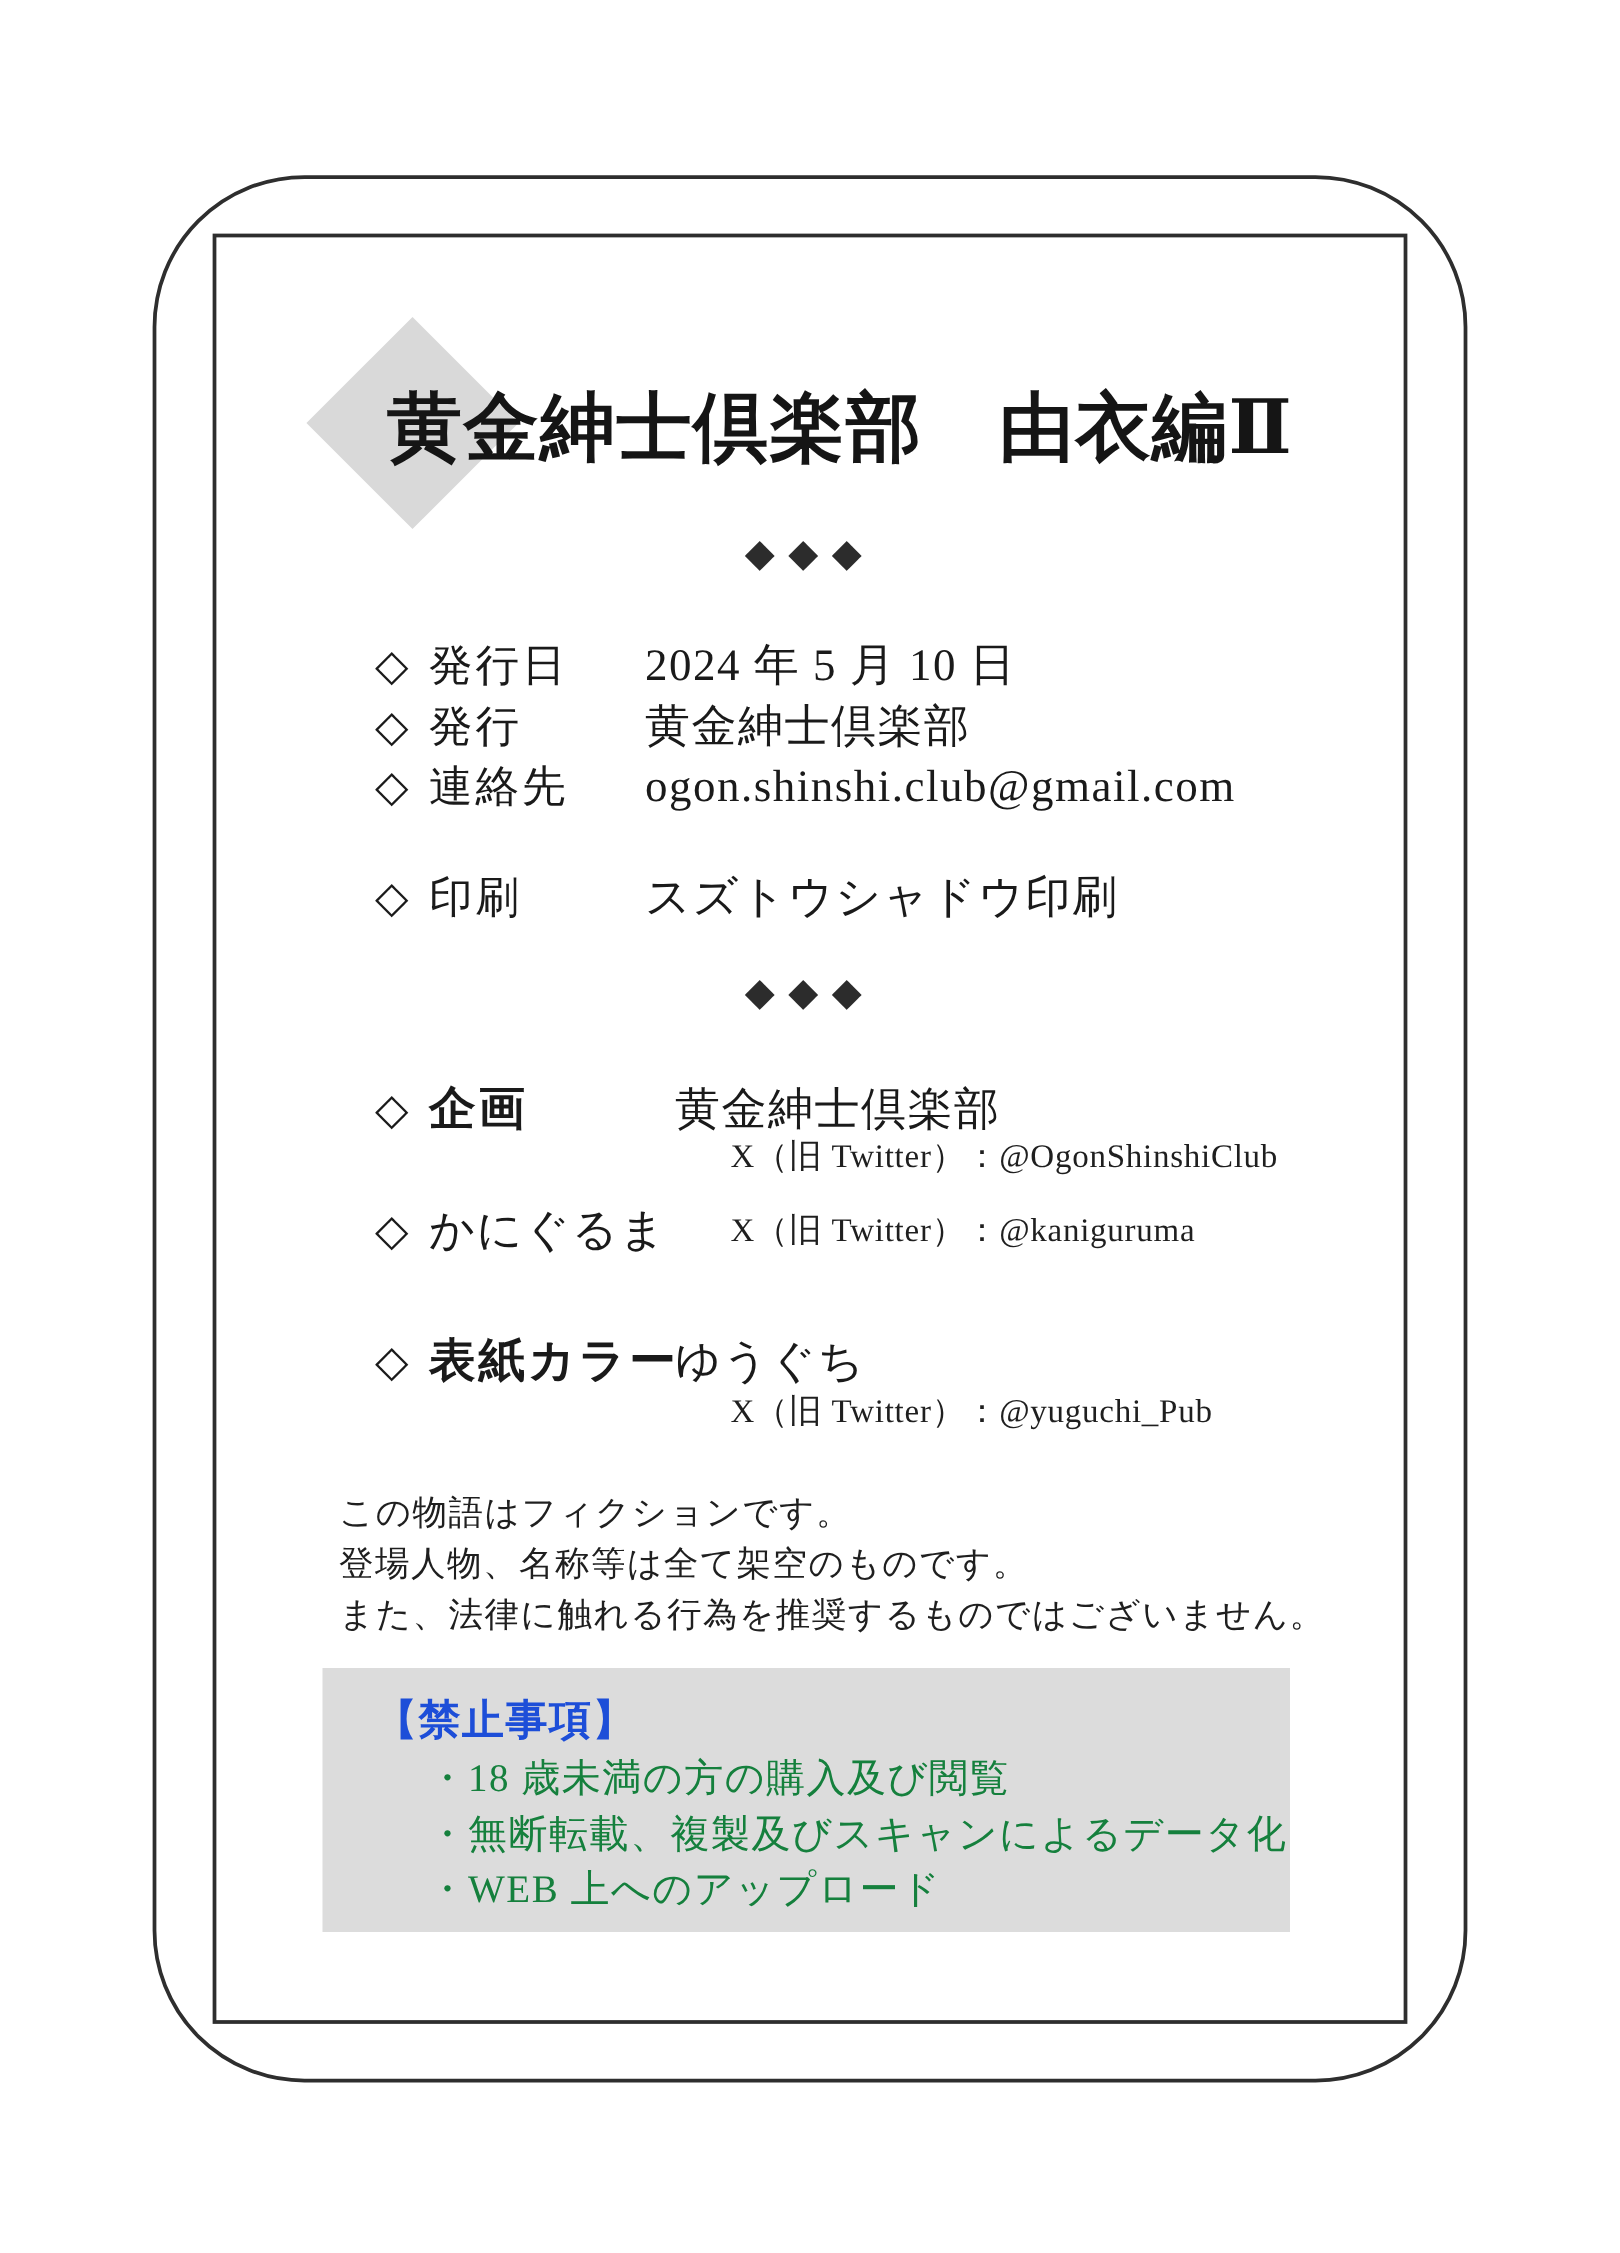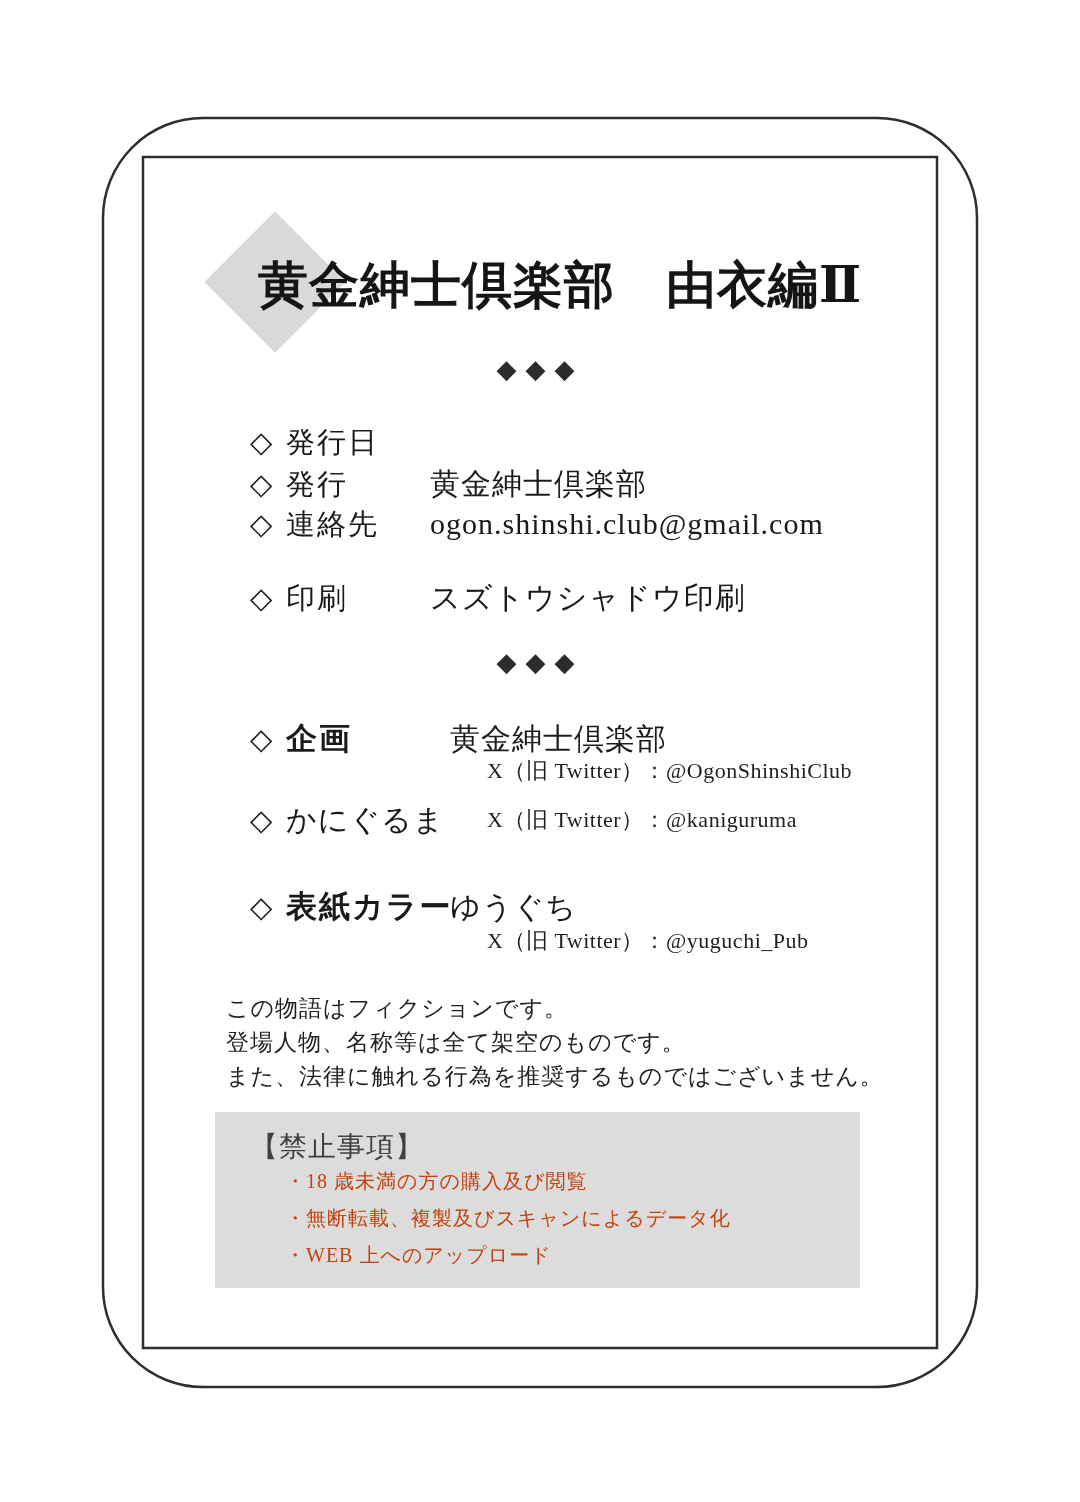--- a/index.html
+++ b/index.html
@@ -52,28 +52,28 @@
     font-size:23px; line-height:34px;
     letter-spacing:1px; z-index:2; color:#1f1f1f;
   }
   .prohibited-box {
     position:absolute; left:215px; top:1112px;
     width:645px; height:176px;
     background:#dcdcdc; z-index:2;
   }
   .prohibited-heading {
     position:absolute; left:35px; top:16px;
-    font-size:28px; font-weight:normal;
-    letter-spacing:1px; color:#404040;
+    font-size:28px; font-weight:bold;
+    letter-spacing:1px; color:#1d4ed8;
     font-family:"Liberation Sans","DejaVu Sans",sans-serif;
   }
   .prohibited-item {
     position:absolute; left:70px;
-    font-size:20px; letter-spacing:1px;
-    white-space:nowrap; color:#c2410c;
+    font-size:26px; letter-spacing:1px;
+    white-space:nowrap; color:#15803d;
   }
   .p-item-0 { top:56px; }
   .p-item-1 { top:93px; }
   .p-item-2 { top:130px; }
 </style>
 </head>
 <body>
 
 <div class="page">
 
@@ -84,20 +84,21 @@
 
   <div class="diamond-bg"></div>
 
   <h1 class="page-title">黄金紳士倶楽部　由衣編Ⅱ</h1>
 
   <div class="sep sep1">◆◆◆</div>
 
   <div class="info-row pub-row" style="top:423px">
     <span class="marker">◇</span>
     <span class="label">発行日</span>
+    <span class="value">2024 年 5 月 10 日</span>
   </div>
   <div class="info-row pub-row" style="top:464px">
     <span class="marker">◇</span>
     <span class="label">発行</span>
     <span class="value">黄金紳士倶楽部</span>
   </div>
   <div class="info-row pub-row" style="top:505px">
     <span class="marker">◇</span>
     <span class="label">連絡先</span>
     <span class="value">ogon.shinshi.club@gmail.com</span>

